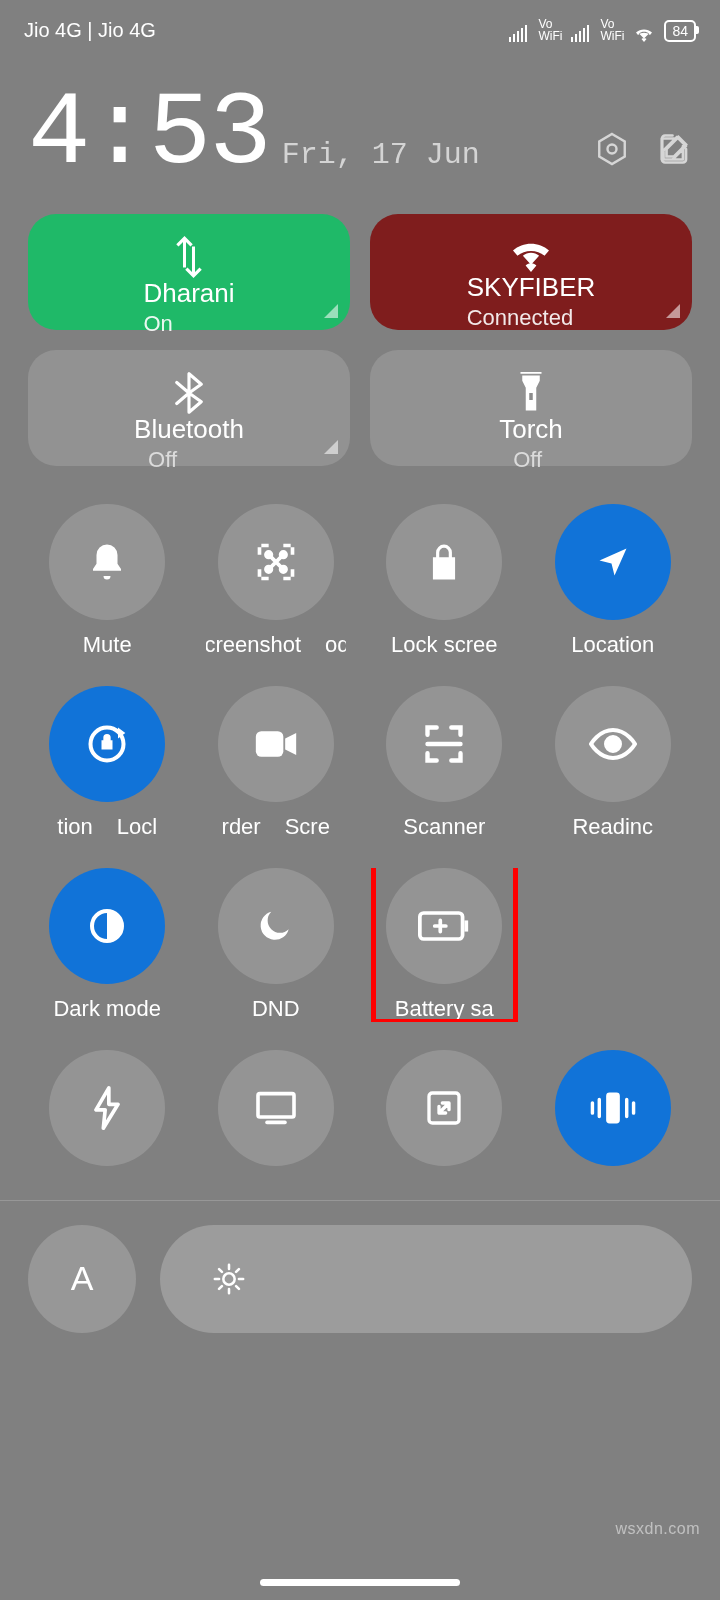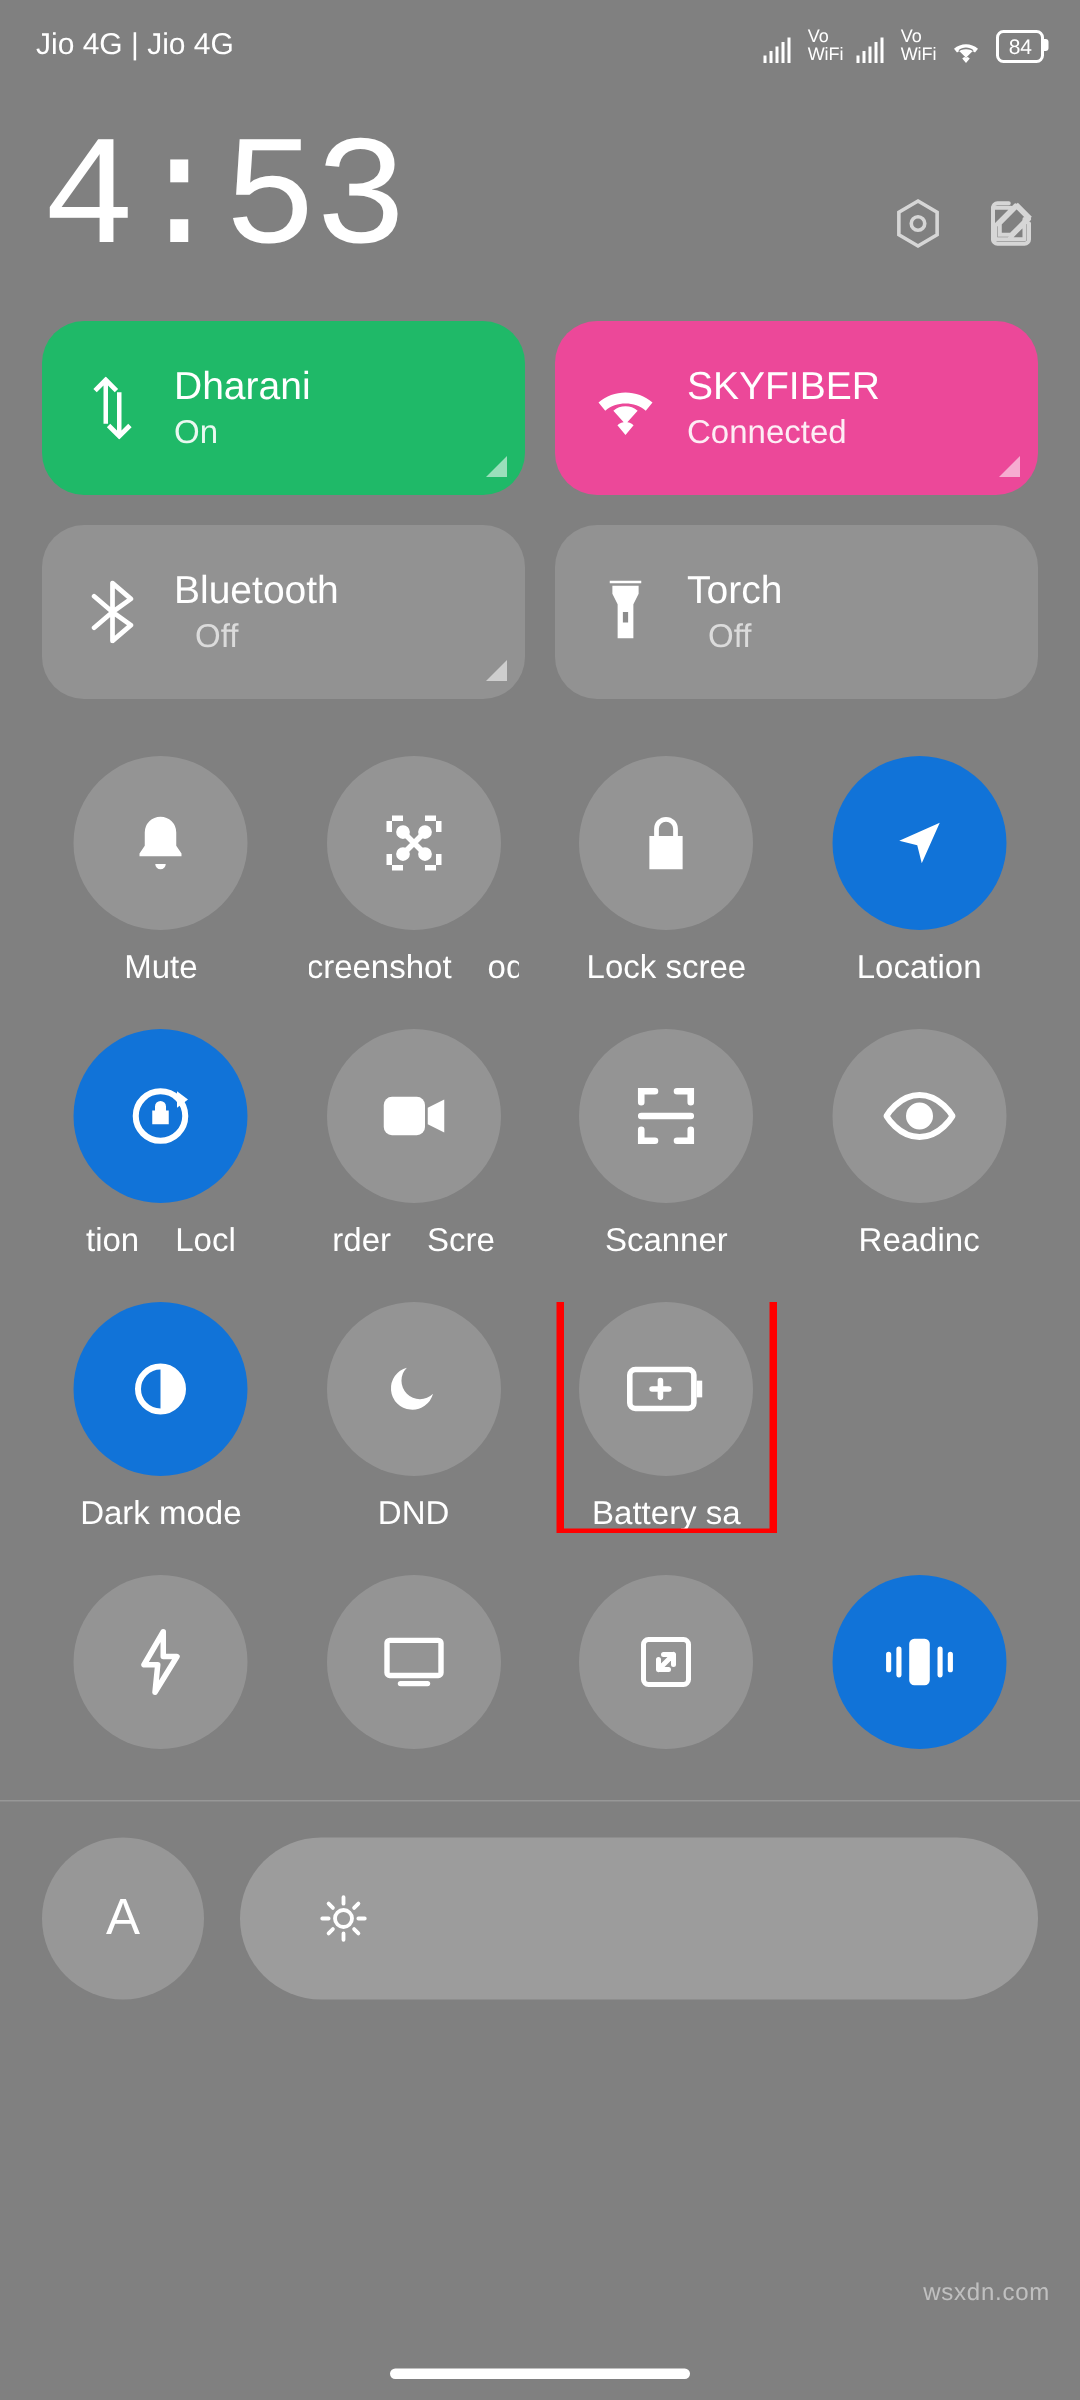--- a/index.html
+++ b/index.html
@@ -40,30 +40,30 @@
       display: grid;
       grid-template-columns: 1fr 1fr;
       gap: 20px;
       padding: 12px 28px 18px;
     }
     .tile {
       border-radius: 28px;
       padding: 22px 24px;
       display: flex;
       align-items: center;
-      gap: 18px;
       position: relative;
       height: 116px;
+      flex-direction: column;
     }
     .tile .tile-icon { width: 46px; display: flex; justify-content: center; align-items: center; }
     .tile .tile-text { display: flex; flex-direction: column; }
     .tile-name { font-size: 26px; font-weight: 500; }
     .tile-status { font-size: 22px; opacity: 0.9; margin-top: 2px; }
     .tile.green { background: #1fb968; }
-    .tile.blue { background: #ec4899; }
+    .tile.blue { background: #7f1d1d; }
     .tile.gray { background: rgba(255,255,255,0.14); }
     .tile.gray .tile-status { color: rgba(255,255,255,0.75); margin-left: 14px; }
     .corner-tri {
       position: absolute;
       right: 12px; bottom: 12px;
       width: 0; height: 0;
       border-left: 14px solid transparent;
       border-bottom: 14px solid rgba(255,255,255,0.55);
     }
     
@@ -179,20 +179,21 @@
     <span style="border:2px solid #fff;border-radius:5px;padding:1px 6px;font-size:14px;position:relative;">
       <span>84</span>
       <span style="position:absolute;right:-5px;top:4px;width:3px;height:8px;background:#fff;border-radius:0 2px 2px 0"></span>
     </span>
   </div>
 </div>
 
 <div class="clock-row">
   <div class="clock-left">
     <div class="time">4:53</div>
+    <div class="date">Fri, 17 Jun</div>
   </div>
   <div class="top-icons">
     <span>
       <svg width="36" height="36" viewBox="0 0 24 24" fill="none" stroke="#d6d6d6" stroke-width="1.6">
           <path d="M12 2l8.5 5v10L12 22l-8.5-5V7z"></path>
           <circle cx="12" cy="12" r="3"></circle>
         </svg>
     </span>
     <span>
       <svg width="36" height="36" viewBox="0 0 24 24" fill="none" stroke="#d6d6d6" stroke-width="1.8">

